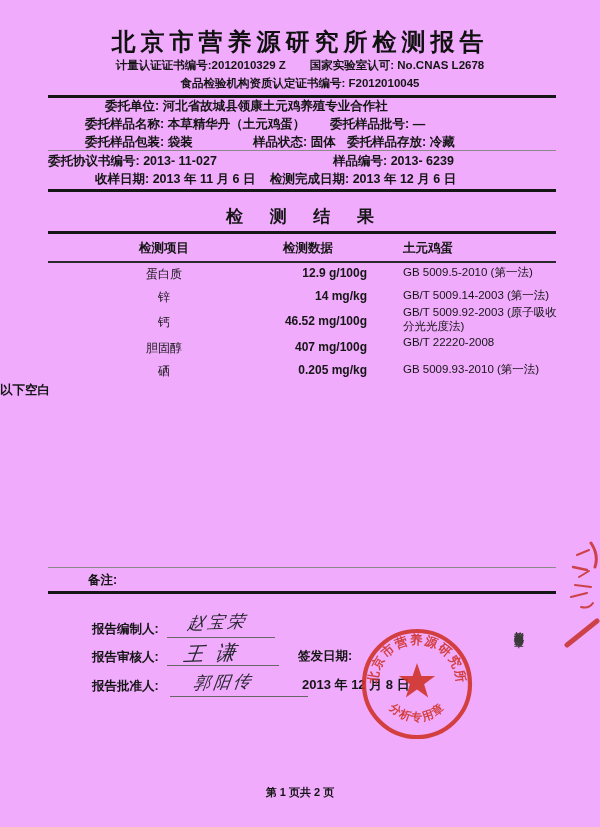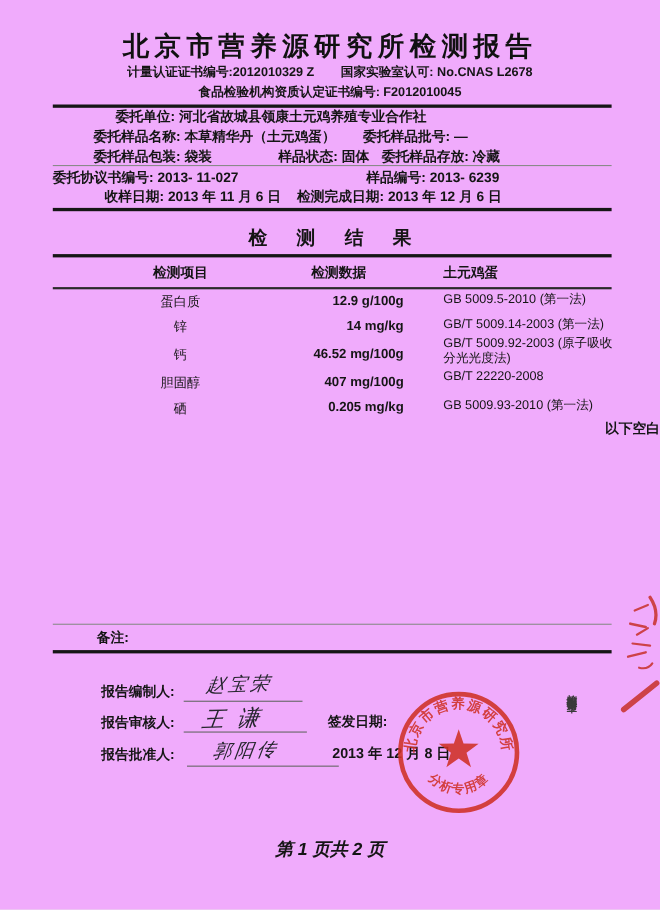--- a/index.html
+++ b/index.html
@@ -26,41 +26,41 @@
   .info{font-size:12.5px; font-weight:600; white-space:nowrap;}
   .info b{font-weight:700;}
   
   .section-title{left:0; right:0; top:205px; text-align:center; font-size:17px; font-weight:bold; letter-spacing:11px; text-indent:11px;}
   .th{font-size:12.5px; font-weight:600;}
   .col-item{left:118px; width:92px; text-align:center;}
   .col-value{left:232px; width:135px; text-align:right; font-weight:700;}
   .col-method{left:403px; width:160px; text-align:left;}
   .cell{font-size:12px;}
   .method{font-size:11.5px; line-height:13.5px;}
-  .endnote{left:0; right:0; top:382px; text-align:right; font-size:12.5px; font-weight:600;}
+  .endnote{left:0; right:0; top:382px; text-align:left; font-size:12.5px; font-weight:600;}
   
   .remarks-label{left:88px; top:572px; font-size:12.5px; font-weight:600;}
   .sig-label{font-size:12.5px; font-weight:600; left:92px;}
   .sig-underline{height:1px; background:#666;}
   .signature{
     font-size:17px; color:#26262e; font-style:italic;
     transform:rotate(-2deg) skewX(-10deg); transform-origin:left bottom;
     letter-spacing:3px; white-space:nowrap;
   }
   .issue-label{left:298px; top:648px; font-size:12.5px; font-weight:600;}
   .issue-date{left:302px; top:676px; font-size:13px; font-weight:700; white-space:nowrap;}
   
   .seal-svg{left:357px; top:624px; opacity:.88;}
   .side-note{
     left:512px; top:624px; font-size:9.5px; color:#3a3a3a; font-weight:600;
     writing-mode:vertical-rl; letter-spacing:1px;
   }
   .fragment-svg{left:563px; top:537px; opacity:.8;}
   
-  .footer{left:0; right:0; top:762px; text-align:center; font-size:16px; font-weight:600;font-style:italic;}
+  .footer{left:0; right:0; top:785px; text-align:center; font-size:11px; font-weight:600;}
 </style>
 </head>
 <body>
 
 <div class="page">
 
   <div class="abs doc-title">北京市营养源研究所检测报告</div>
   <div class="abs cert-line1">
     <span>计量认证证书编号:2012010329 Z</span><span class="gap"></span><span>国家实验室认可: No.CNAS L2678</span>
   </div>

